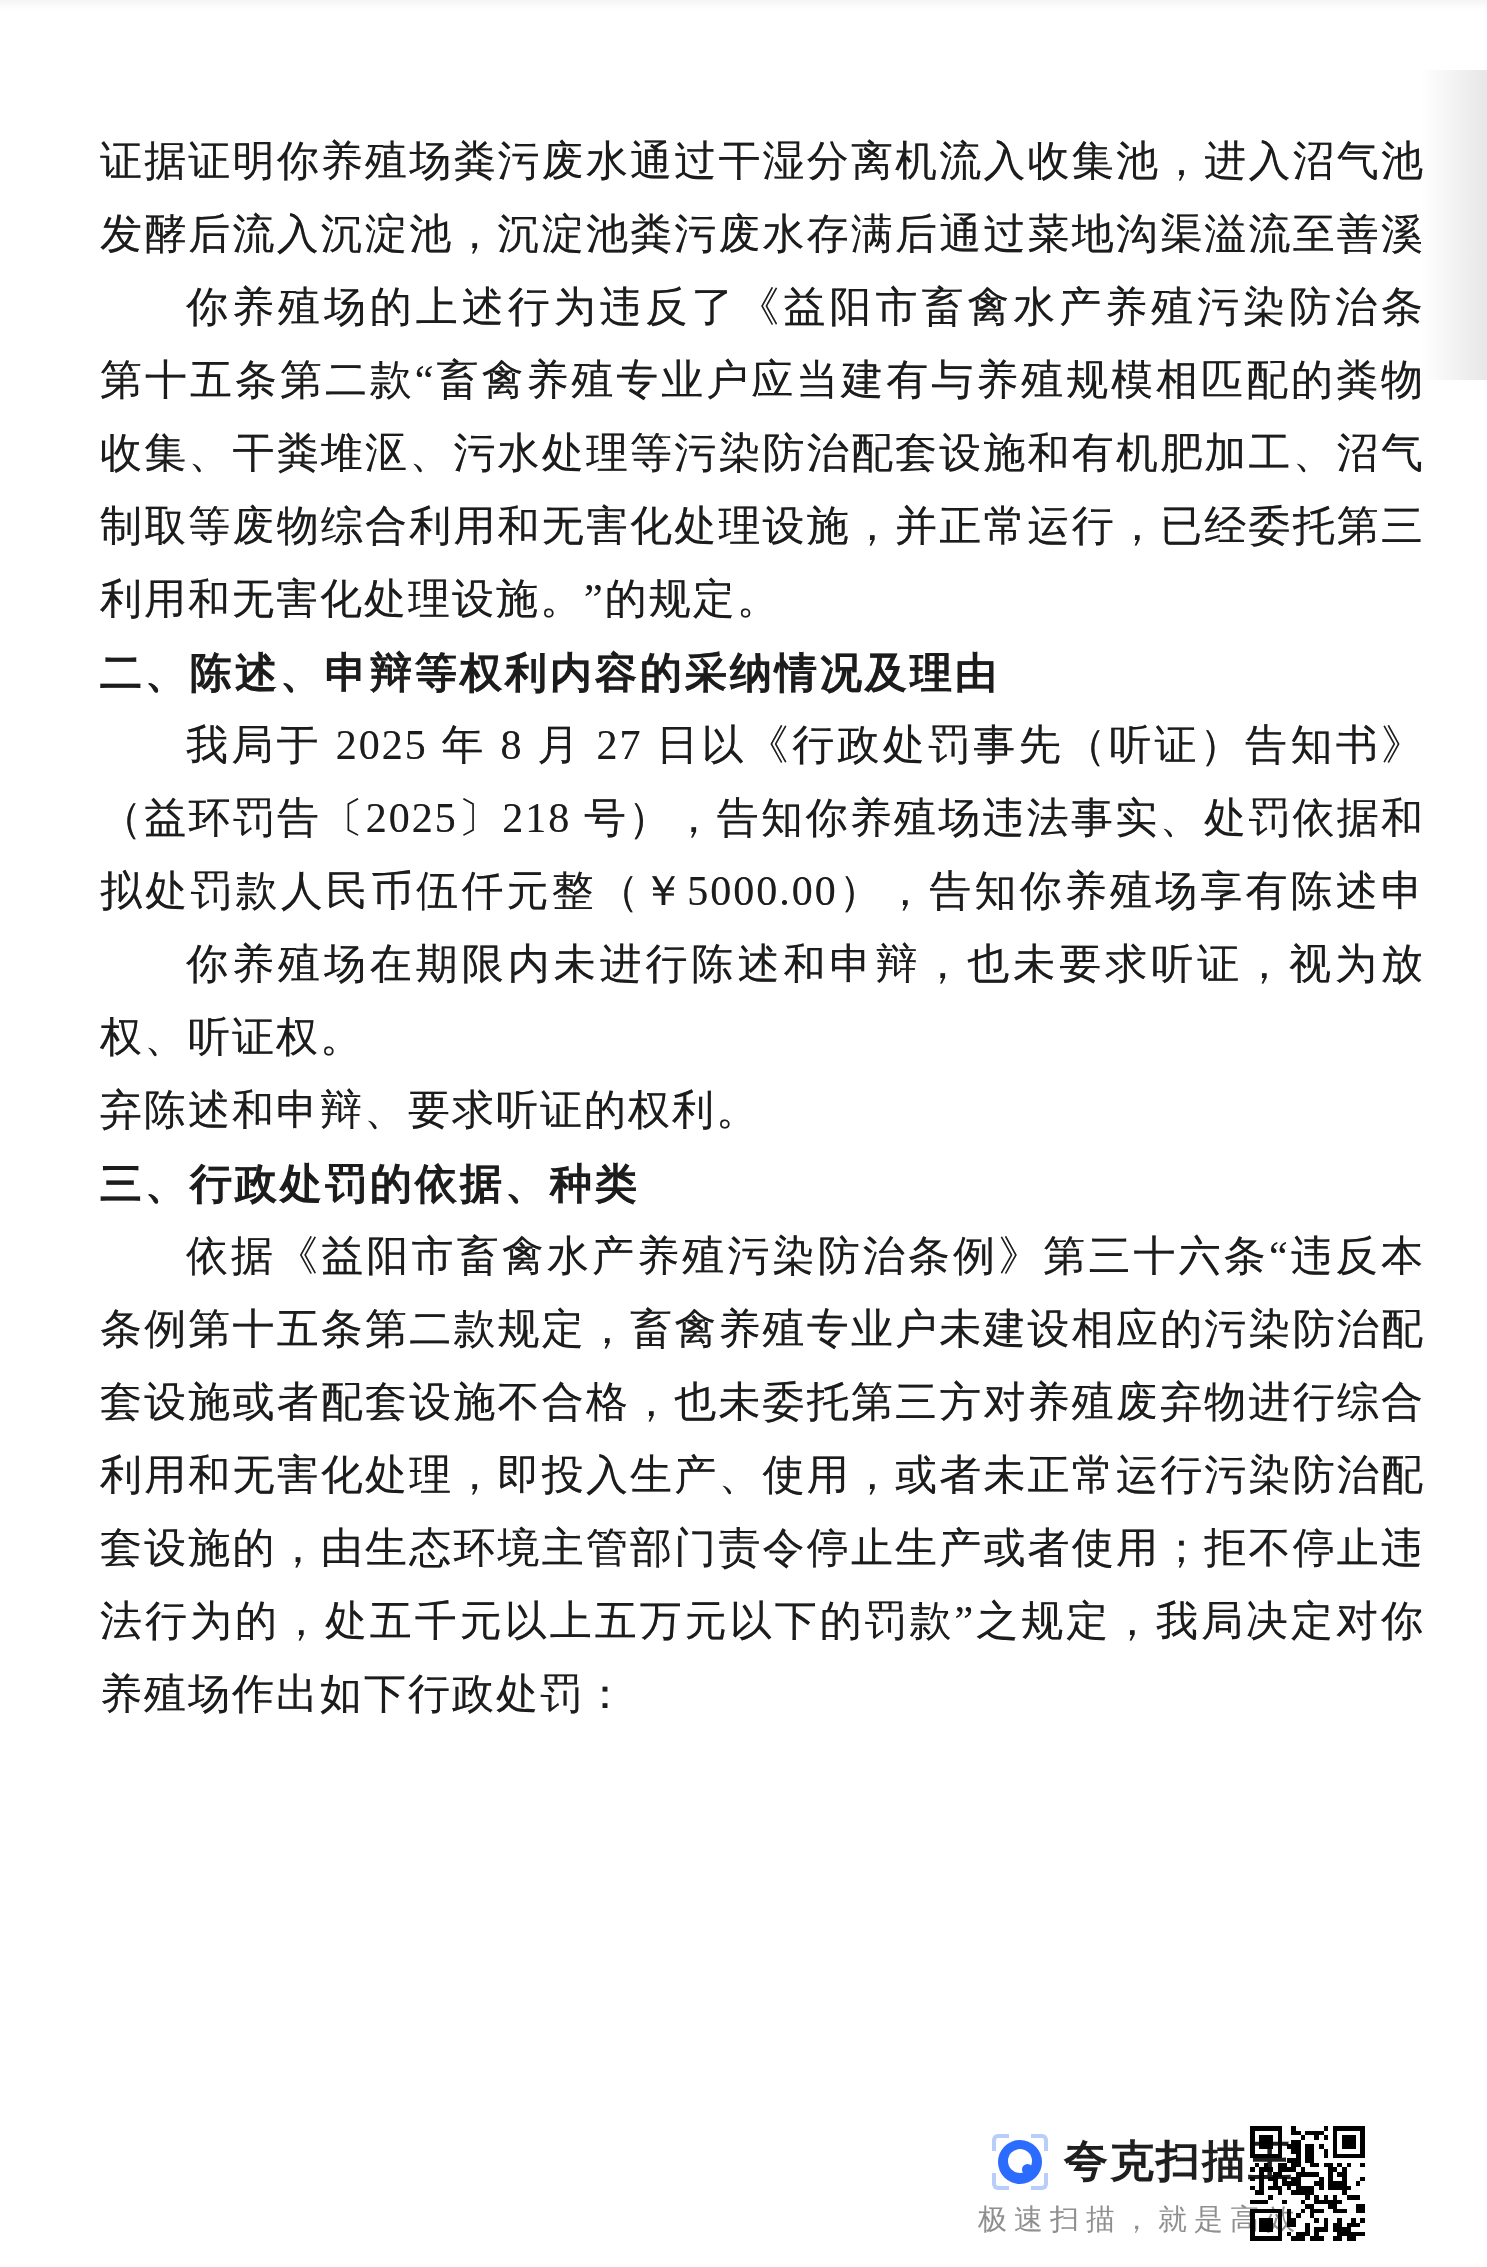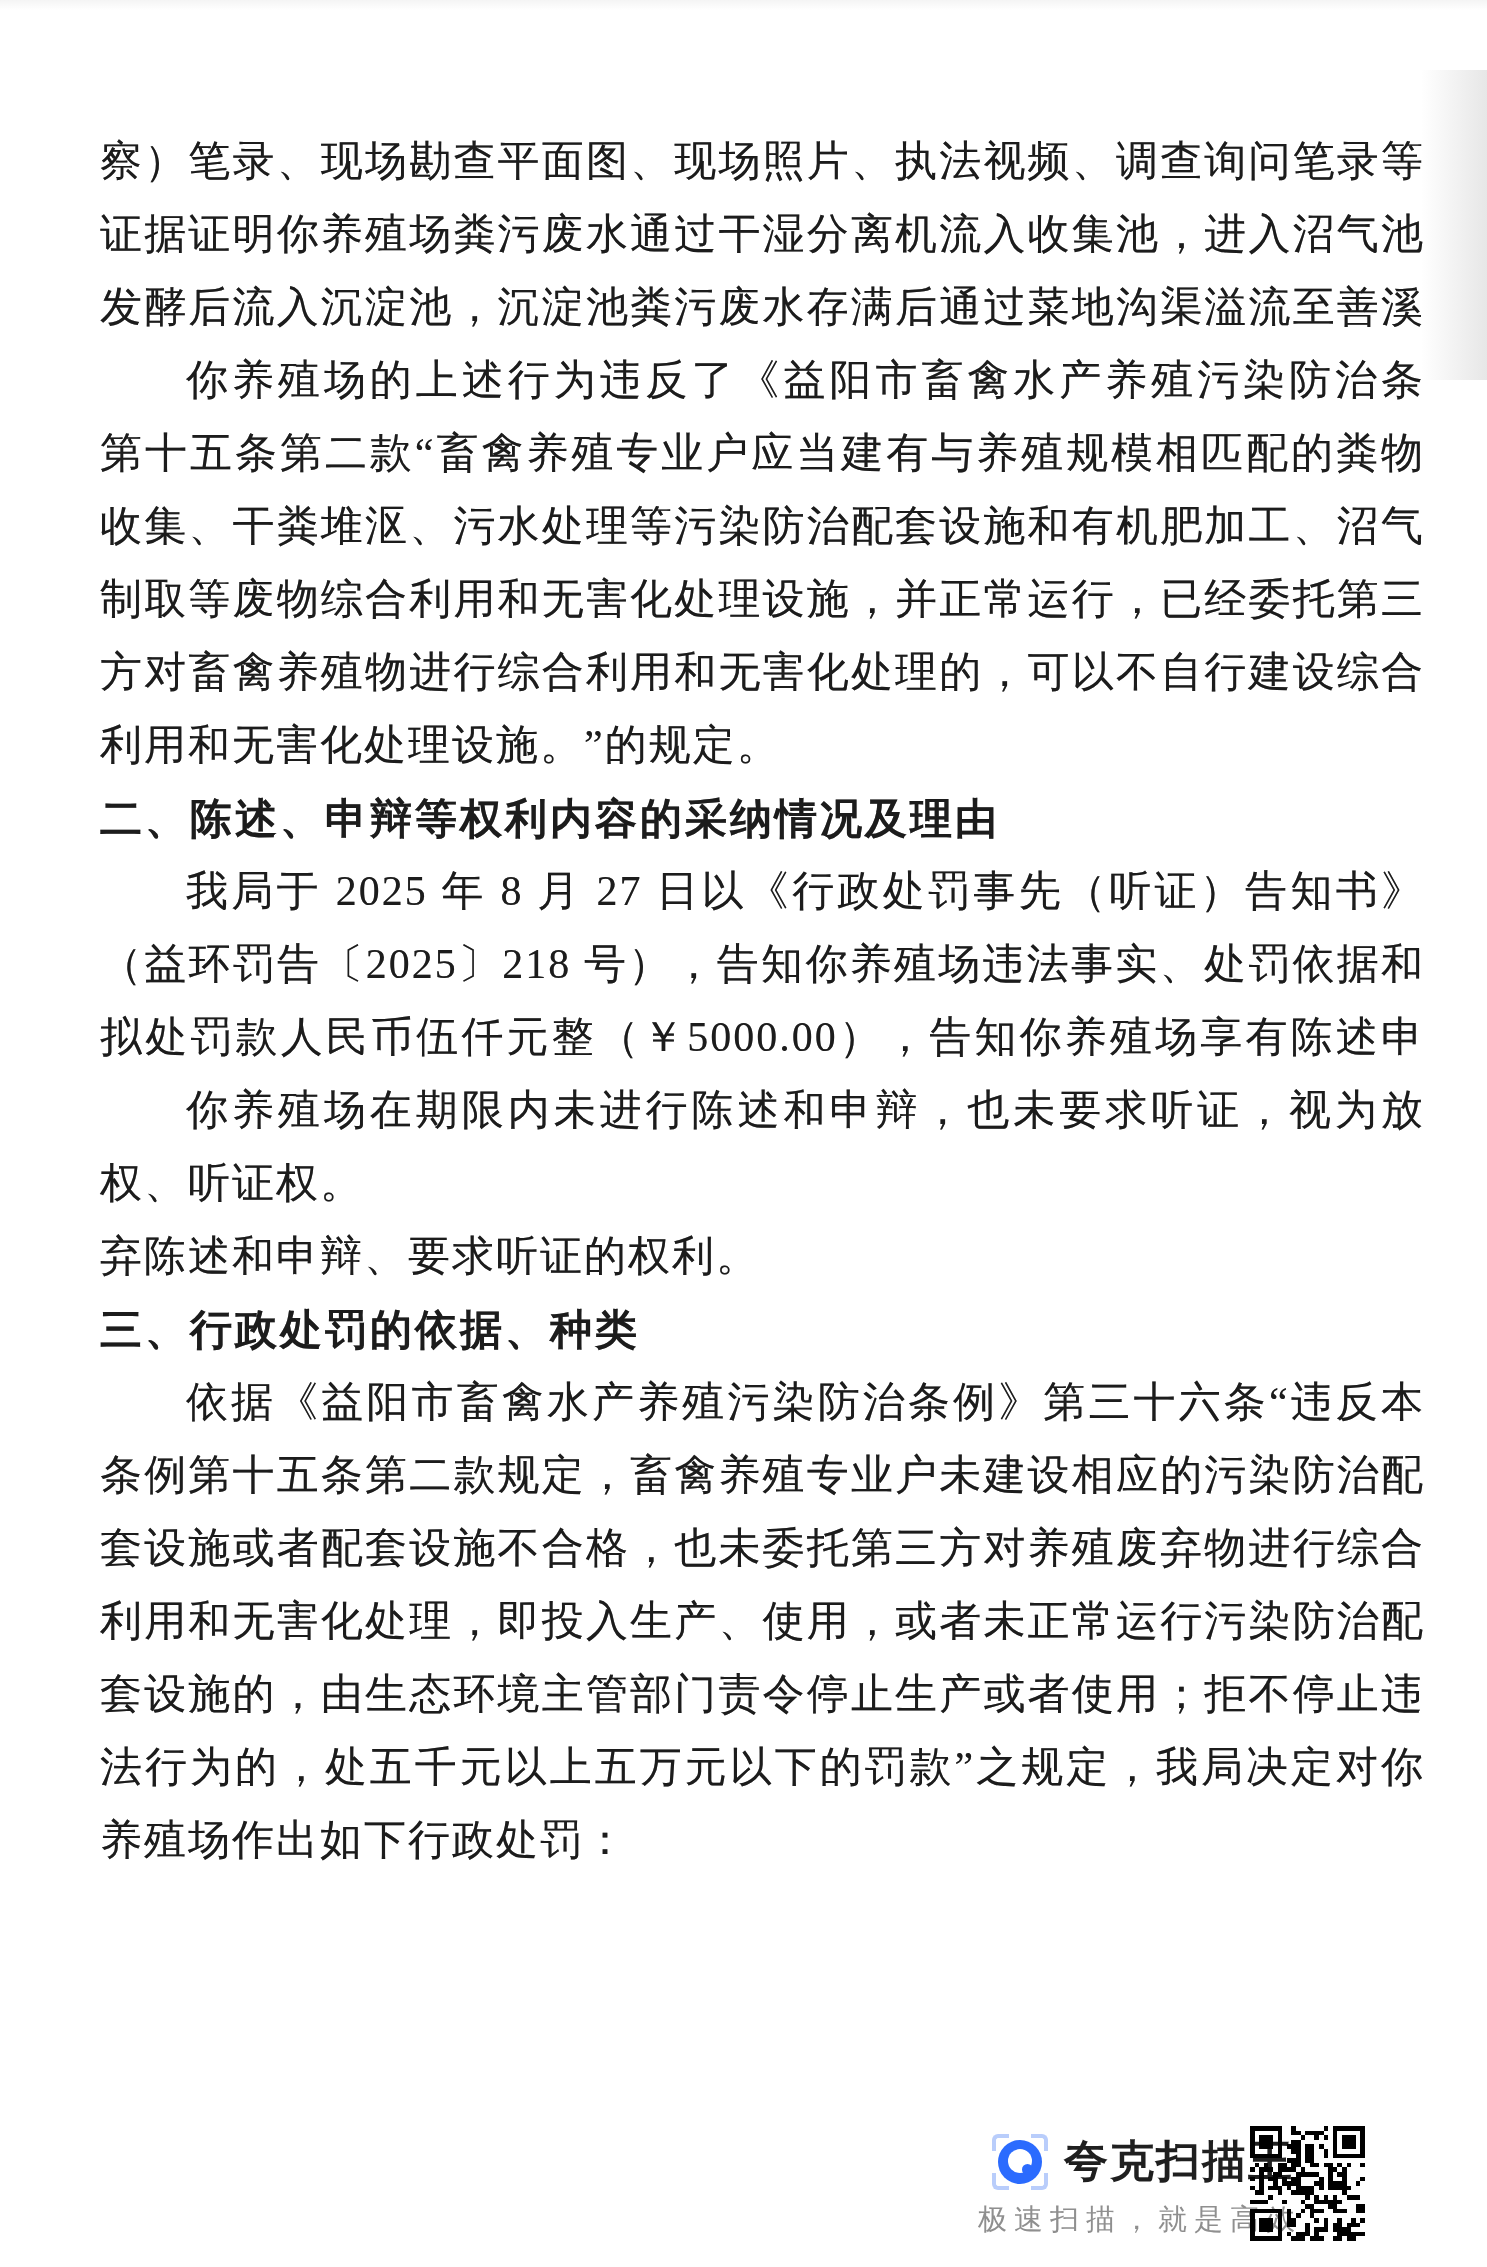--- a/index.html
+++ b/index.html
@@ -140,28 +140,26 @@
 </head>
 <body>
 
 <div class="page">
 
   <div class="scan-shade"></div>
   <div class="scan-shade2"></div>
 
   <div class="text-block">
 
-  <div class="line body justify">察）笔录、现场勘查平面图、现场照片、执法视频、调查询问笔录等</div>
       <div class="line body justify">证据证明你养殖场粪污废水通过干湿分离机流入收集池，进入沼气池</div>
       <div class="line body justify">发酵后流入沉淀池，沉淀池粪污废水存满后通过菜地沟渠溢流至善溪</div>
       <div class="line body justify indent">你养殖场的上述行为违反了《益阳市畜禽水产养殖污染防治条例》</div>
       <div class="line body justify">第十五条第二款“畜禽养殖专业户应当建有与养殖规模相匹配的粪物</div>
       <div class="line body justify">收集、干粪堆沤、污水处理等污染防治配套设施和有机肥加工、沼气</div>
       <div class="line body justify">制取等废物综合利用和无害化处理设施，并正常运行，已经委托第三</div>
-      <div class="line body justify">方对畜禽养殖物进行综合利用和无害化处理的，可以不自行建设综合</div>
       <div class="line body">利用和无害化处理设施。”的规定。</div>
       <div class="line heading">二、陈述、申辩等权利内容的采纳情况及理由</div>
       <div class="line body justify indent">我局于 2025 年 8 月 27 日以《行政处罚事先（听证）告知书》</div>
       <div class="line body justify">（益环罚告〔2025〕218 号），告知你养殖场违法事实、处罚依据和</div>
       <div class="line body justify">拟处罚款人民币伍仟元整（￥5000.00），告知你养殖场享有陈述申辩</div>
       <div class="line body justify indent">你养殖场在期限内未进行陈述和申辩，也未要求听证，视为放</div>
       <div class="line body">权、听证权。</div>
       <div class="line body">弃陈述和申辩、要求听证的权利。</div>
       <div class="line heading">三、行政处罚的依据、种类</div>
       <div class="line body justify indent">依据《益阳市畜禽水产养殖污染防治条例》第三十六条“违反本</div>

